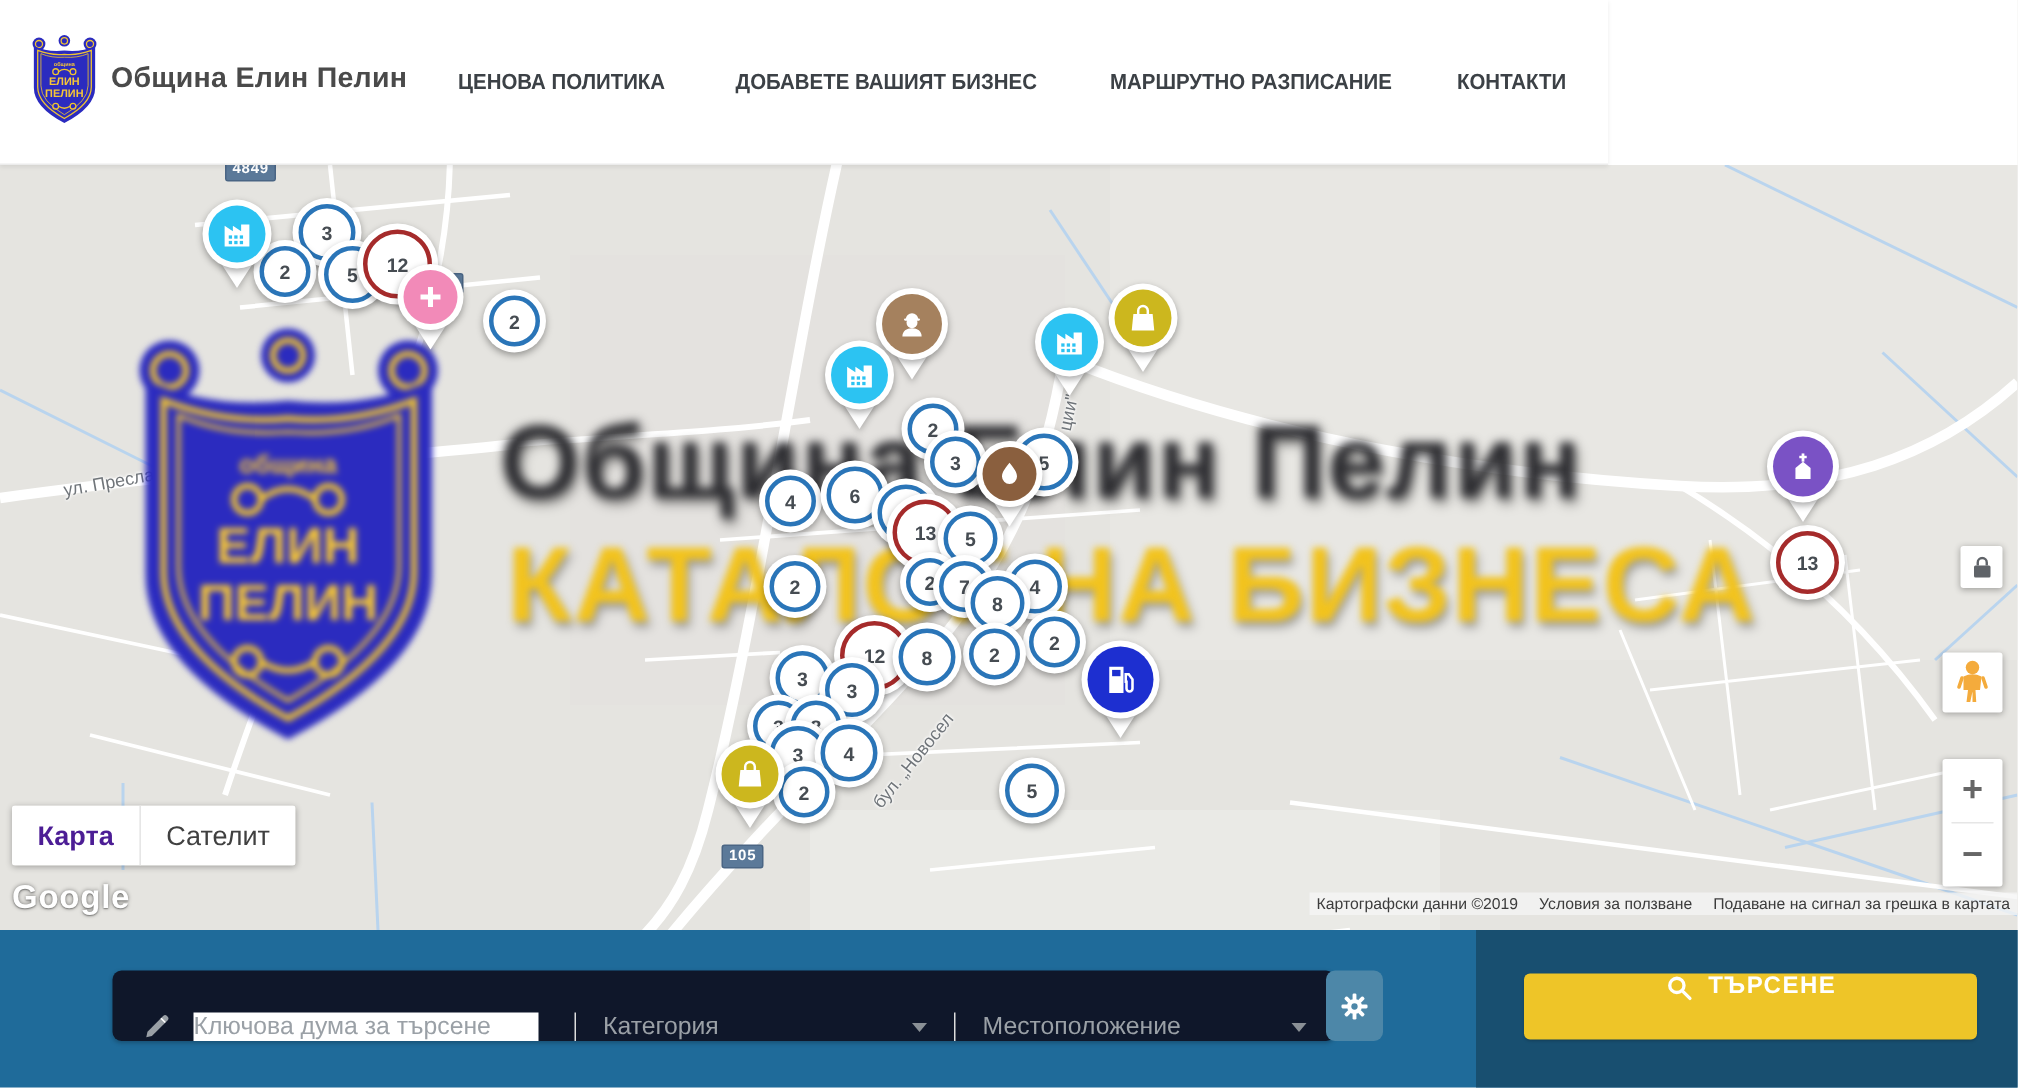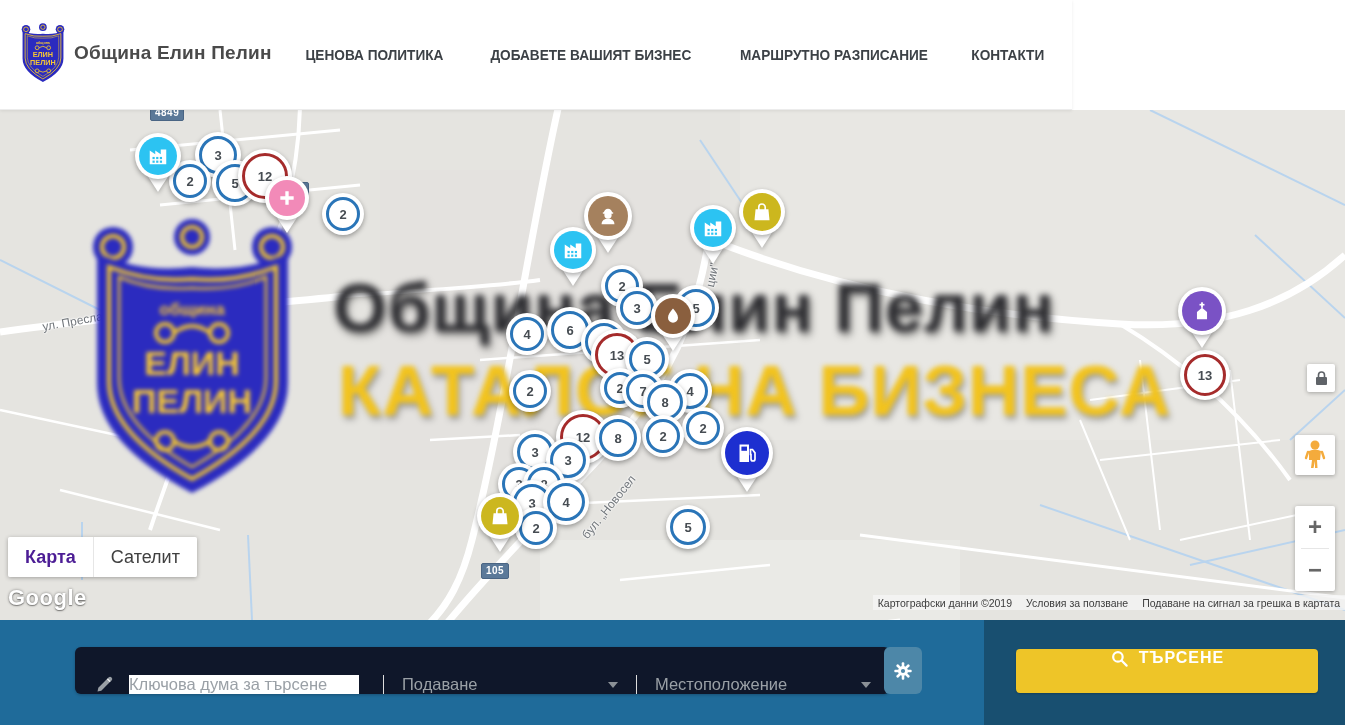--- a/index.html
+++ b/index.html
@@ -540,21 +540,21 @@
 
   <div class="fields">
     <div class="field f-keyword">
       <svg width="20" height="20" viewBox="0 0 24 24">
         <path d="M3,21 L4,16.5 L16.5,4 a2.2,2.2 0 0 1 3.1,0 l0.4,0.4 a2.2,2.2 0 0 1 0,3.1 L7.5,20 Z" fill="#9aa0a6"></path>
         <path d="M14.8,5.8 L18.2,9.2" stroke="#fff" stroke-width="1.3"></path>
       </svg>
       <input type="text" placeholder="Ключова дума за търсене" style="">
     </div>
     <div class="field f-select">
-      <span class="sel-label">Подаване</span>
+      <span class="sel-label">Категория</span>
       <span class="chevron"></span>
     </div>
     <div class="field f-select">
       <span class="sel-label">Местоположение</span>
       <span class="chevron"></span>
     </div>
   </div>
 
   <div class="gear-btn">
     <svg width="22" height="22" viewBox="0 0 24 24">

